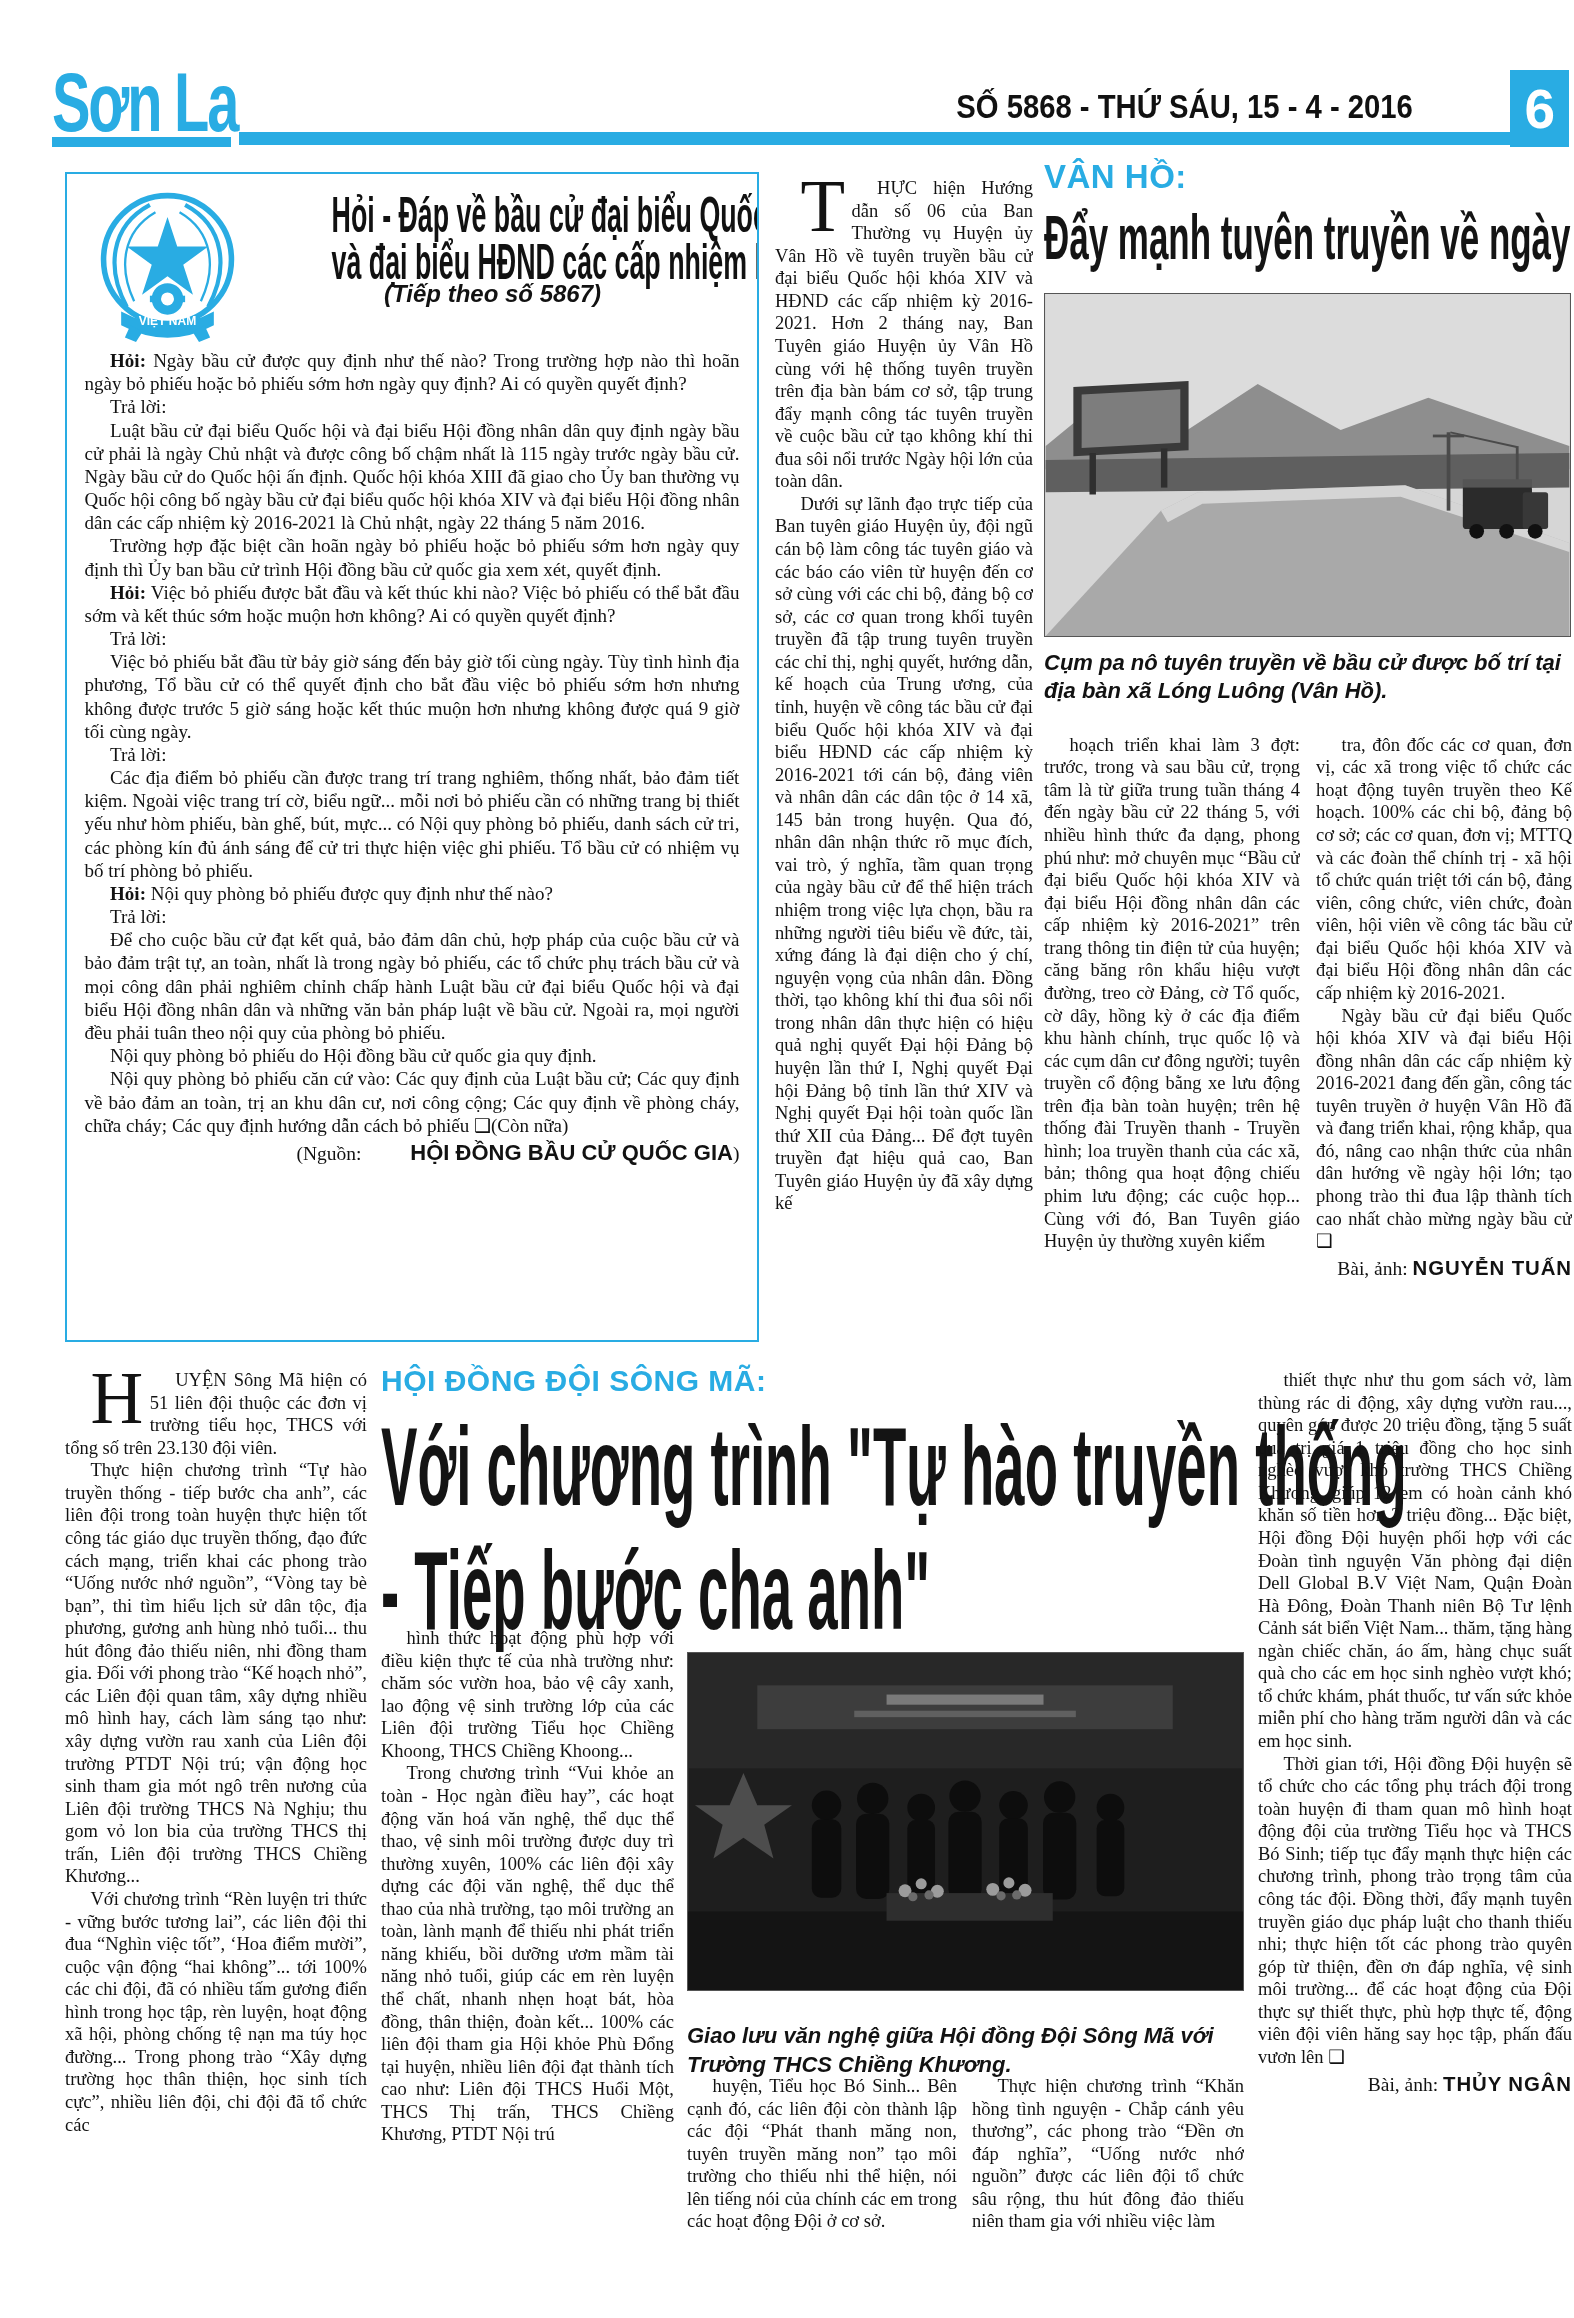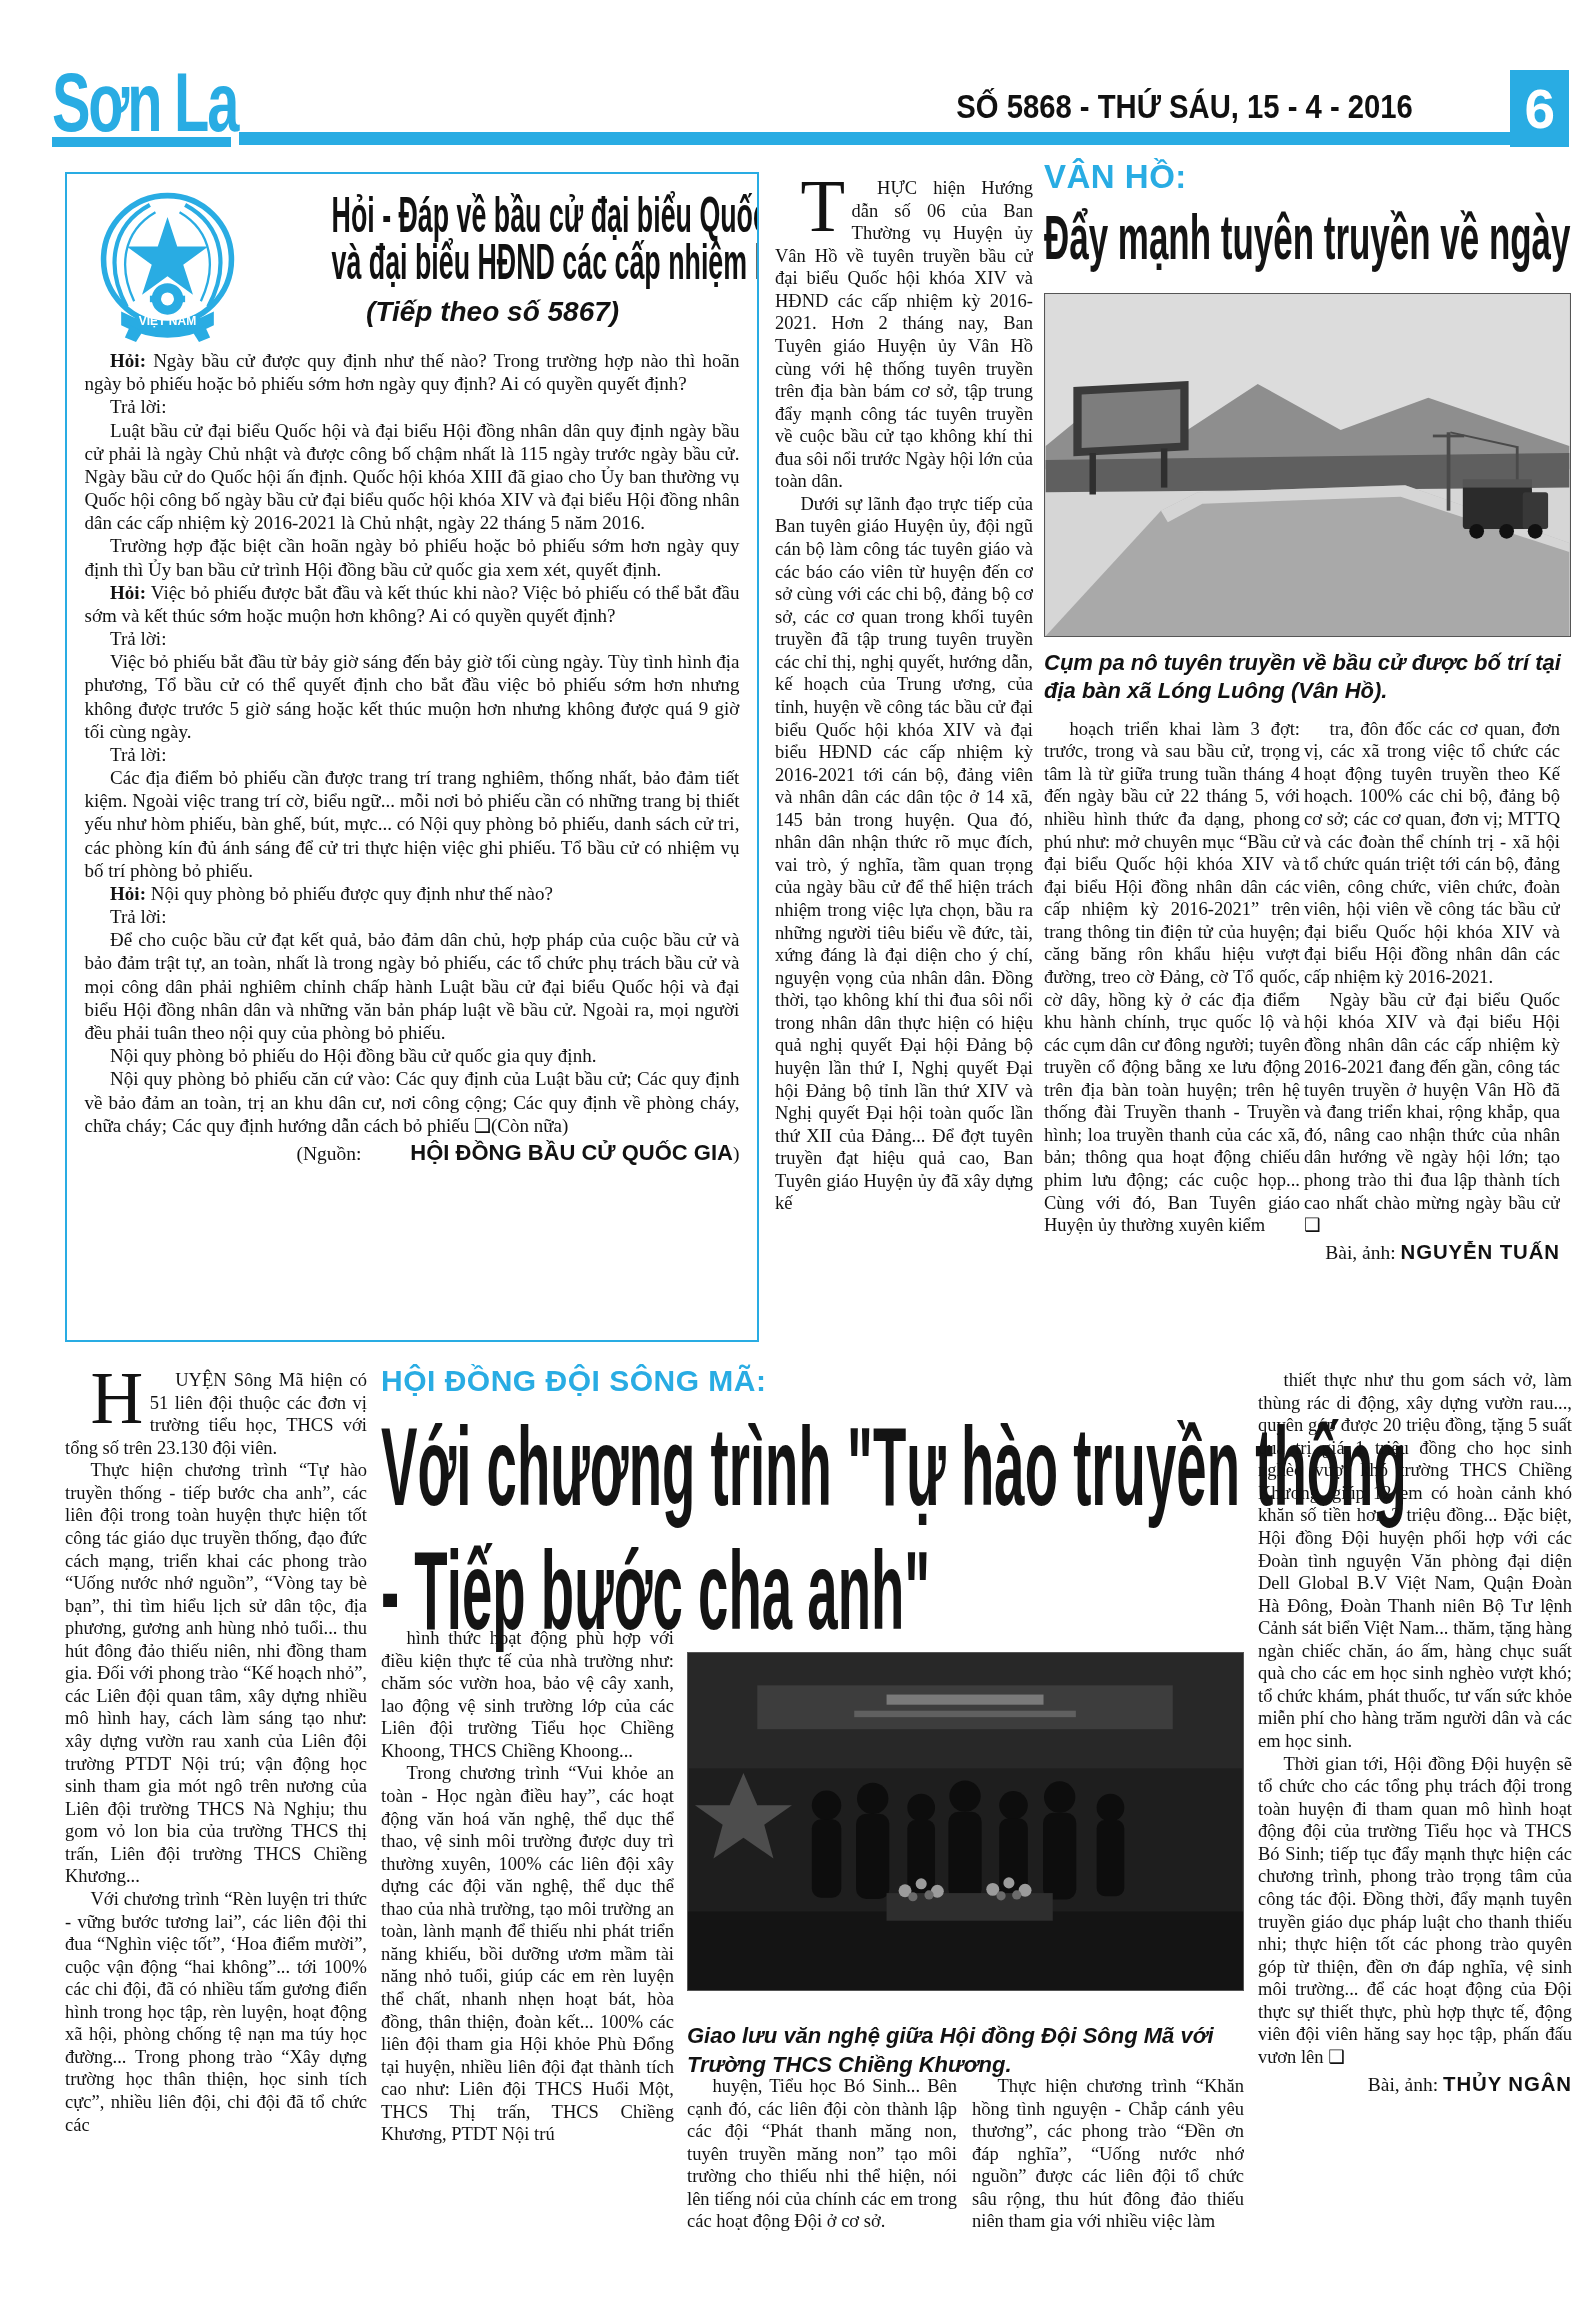--- a/index.html
+++ b/index.html
@@ -39,40 +39,40 @@
     position:absolute; left:65px; top:172px; width:694px; height:1170px;
     border:2.8px solid #29ace3; padding:12px 17.6px 8.3px 17.6px; overflow:hidden;
   }
   .qa-head { position:relative; height:163px; }
   .emblem { position:absolute; left:13px; top:3.7px; width:139px; height:153px; }
   .qa-titles { position:absolute; left:167px; top:0; width:482px; text-align:center; }
   .qa-title {
     font-family:"Liberation Sans", sans-serif; font-weight:bold; font-size:40px; color:#111;
     transform:scaleX(0.67) scaleY(1.25); transform-origin:center top; white-space:nowrap; line-height:1.18;
   }
-  .qa-sub { margin-top:16px; font-family:"Liberation Sans", sans-serif; font-weight:bold; font-style:italic; font-size:28px; }
+  .qa-sub { font-family:"Liberation Sans", sans-serif; font-weight:bold; font-style:italic; font-size:24px; }
   .qa-body { font-size:19px; line-height:1.22; text-align:justify; }
   .qa-body p { text-indent:25.5px; }
   .qa-source { text-align:right; margin-top:2.8px; font-size:19.5px; }
   .qa-source .srcname { font-family:"Liberation Sans", sans-serif; font-weight:bold; font-size:22px;margin-left:44px; }
   
   .vh-col1 { position:absolute; left:775px; top:177px; width:258px; height:1057px; }
   .vh-right { position:absolute; left:1044px; top:158px; width:529px; }
   .kicker { font-family:"Liberation Sans", sans-serif; font-weight:bold; color:#29ace3; font-size:33px; letter-spacing:0.5px; }
   .vh-headline {
     margin-top:4.6px; font-family:"Liberation Sans", sans-serif; font-weight:bold; font-size:46px; color:#141414;
     transform:scaleX(0.76) scaleY(1.35); transform-origin:left top; white-space:nowrap;
   }
   .photo { display:block; background:#cfcfcf; border:0.9px solid #555; }
   .photo-vanho { margin-top:38px; width:527px; height:344px; }
   .caption {
     margin-top:12px; font-family:"Liberation Sans", sans-serif; font-weight:bold; font-style:italic;
     font-size:22px; line-height:1.3; text-align:left;
   }
-  .vh-cols { margin-top:12px; display:flex; gap:4px;align-items:center; }
+  .vh-cols { margin-top:28px; display:flex; gap:16px;align-items:center; }
   .vh-cols .col { width:256px; height:634px; }
   
   .sm-col1 { position:absolute; left:65px; top:1369px; width:302px; height:955px; }
   .sm-main { position:absolute; left:381px; top:1364px; width:1191px; height:968px; }
   .sm-kicker { font-size:30px; }
   .sm-headline {
     position:absolute; left:0; top:41px;
     font-family:"Liberation Sans", sans-serif; font-weight:bold; font-size:91px; color:#141414;
     transform:scaleX(0.60) scaleY(1.22); transform-origin:left top; white-space:nowrap; line-height:1.12;
   }

